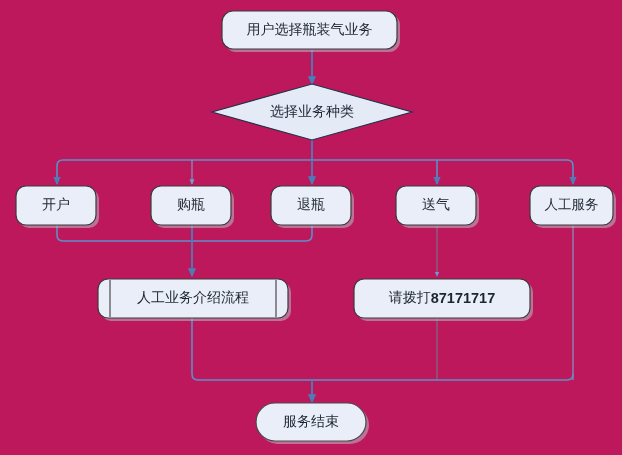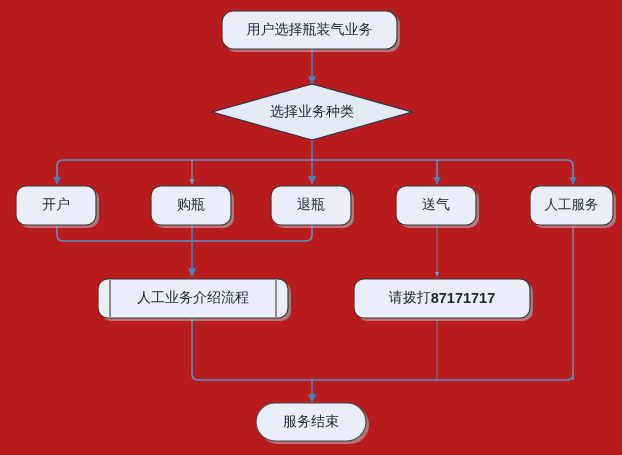--- a/index.html
+++ b/index.html
@@ -11,21 +11,21 @@
   body {
     width: 622px;
     height: 455px;
     overflow: hidden;
     font-family: "Liberation Sans", "DejaVu Sans", sans-serif;
   }
   #flow-root {
     position: relative;
     width: 622px;
     height: 455px;
-    background: #b91c1c;
+    background: #be185d;
   }
   svg#flowchart {
     display: block;
     width: 622px;
     height: 455px;
   }
   .node-shape {
     fill: #e9eef8;
     stroke: #3b3b3b;
     stroke-width: 1.2;

